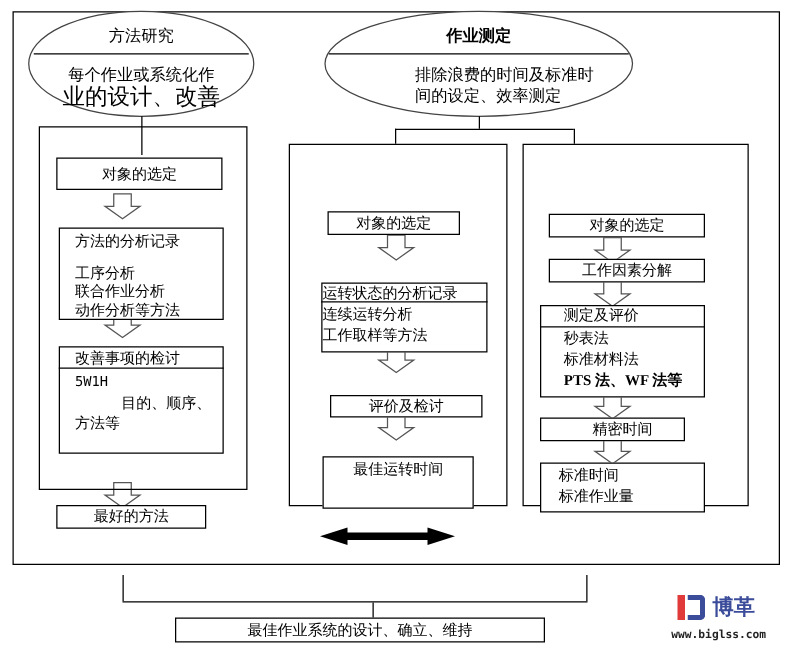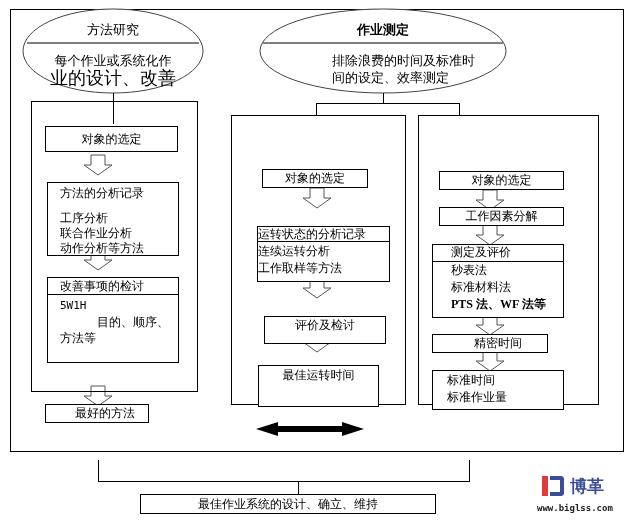--- a/index.html
+++ b/index.html
@@ -80,34 +80,34 @@
   <div class="txt" style="left:12px;top:43px;">联合作业分析</div>
   <div class="txt" style="left:12px;top:58px;">动作分析等方法</div>
 </div>
 <div class="box" style="left:47px;top:277px;width:132px;height:86px;">
   <div class="txt" style="left:12px;top:1px;">改善事项的检讨</div>
   <div class="hline" style="left:-1px;top:16px;width:132px;"></div>
   <div class="txt" style="left:12px;top:20px;font-family:'DejaVu Sans Mono',monospace;font-size:11px;">5W1H</div>
   <div class="txt" style="left:12px;top:37px;margin-left:37px;">目的、顺序、</div>
   <div class="txt" style="left:12px;top:53px;">方法等</div>
 </div>
-<div class="box" style="left:45px;top:404px;width:104px;height:19px;padding-left:29px;">
+<div class="box" style="left:45px;top:404px;width:120px;height:19px;padding-left:29px;">
   <div class="txt center" style="left:0;top:1px;width:118px;">最好的方法</div>
 </div>
 
 <div class="box" style="left:262px;top:169px;width:106px;height:19px;">
   <div class="txt center" style="left:0;top:1px;width:104px;">对象的选定</div>
 </div>
 <div class="box" style="left:257px;top:226px;width:133px;height:56px;">
   <div class="txt" style="left:0;top:0px;">运转状态的分析记录</div>
   <div class="hline" style="left:-1px;top:14px;width:133px;"></div>
   <div class="txt" style="left:0;top:17px;">连续运转分析</div>
   <div class="txt" style="left:0;top:34px;">工作取样等方法</div>
 </div>
-<div class="box" style="left:264px;top:316px;width:122px;height:28px;">
+<div class="box" style="left:264px;top:316px;width:122px;height:18px;">
   <div class="txt center" style="left:0;top:1px;width:120px;">评价及检讨</div>
 </div>
 <div class="box" style="left:258px;top:365px;width:121px;height:42px;">
   <div class="txt center" style="left:0;top:2px;width:119px;">最佳运转时间</div>
 </div>
 
 <div class="box" style="left:439px;top:171px;width:125px;height:19px;">
   <div class="txt center" style="left:0;top:1px;width:123px;">对象的选定</div>
 </div>
 <div class="box" style="left:439px;top:207px;width:125px;height:19px;">

